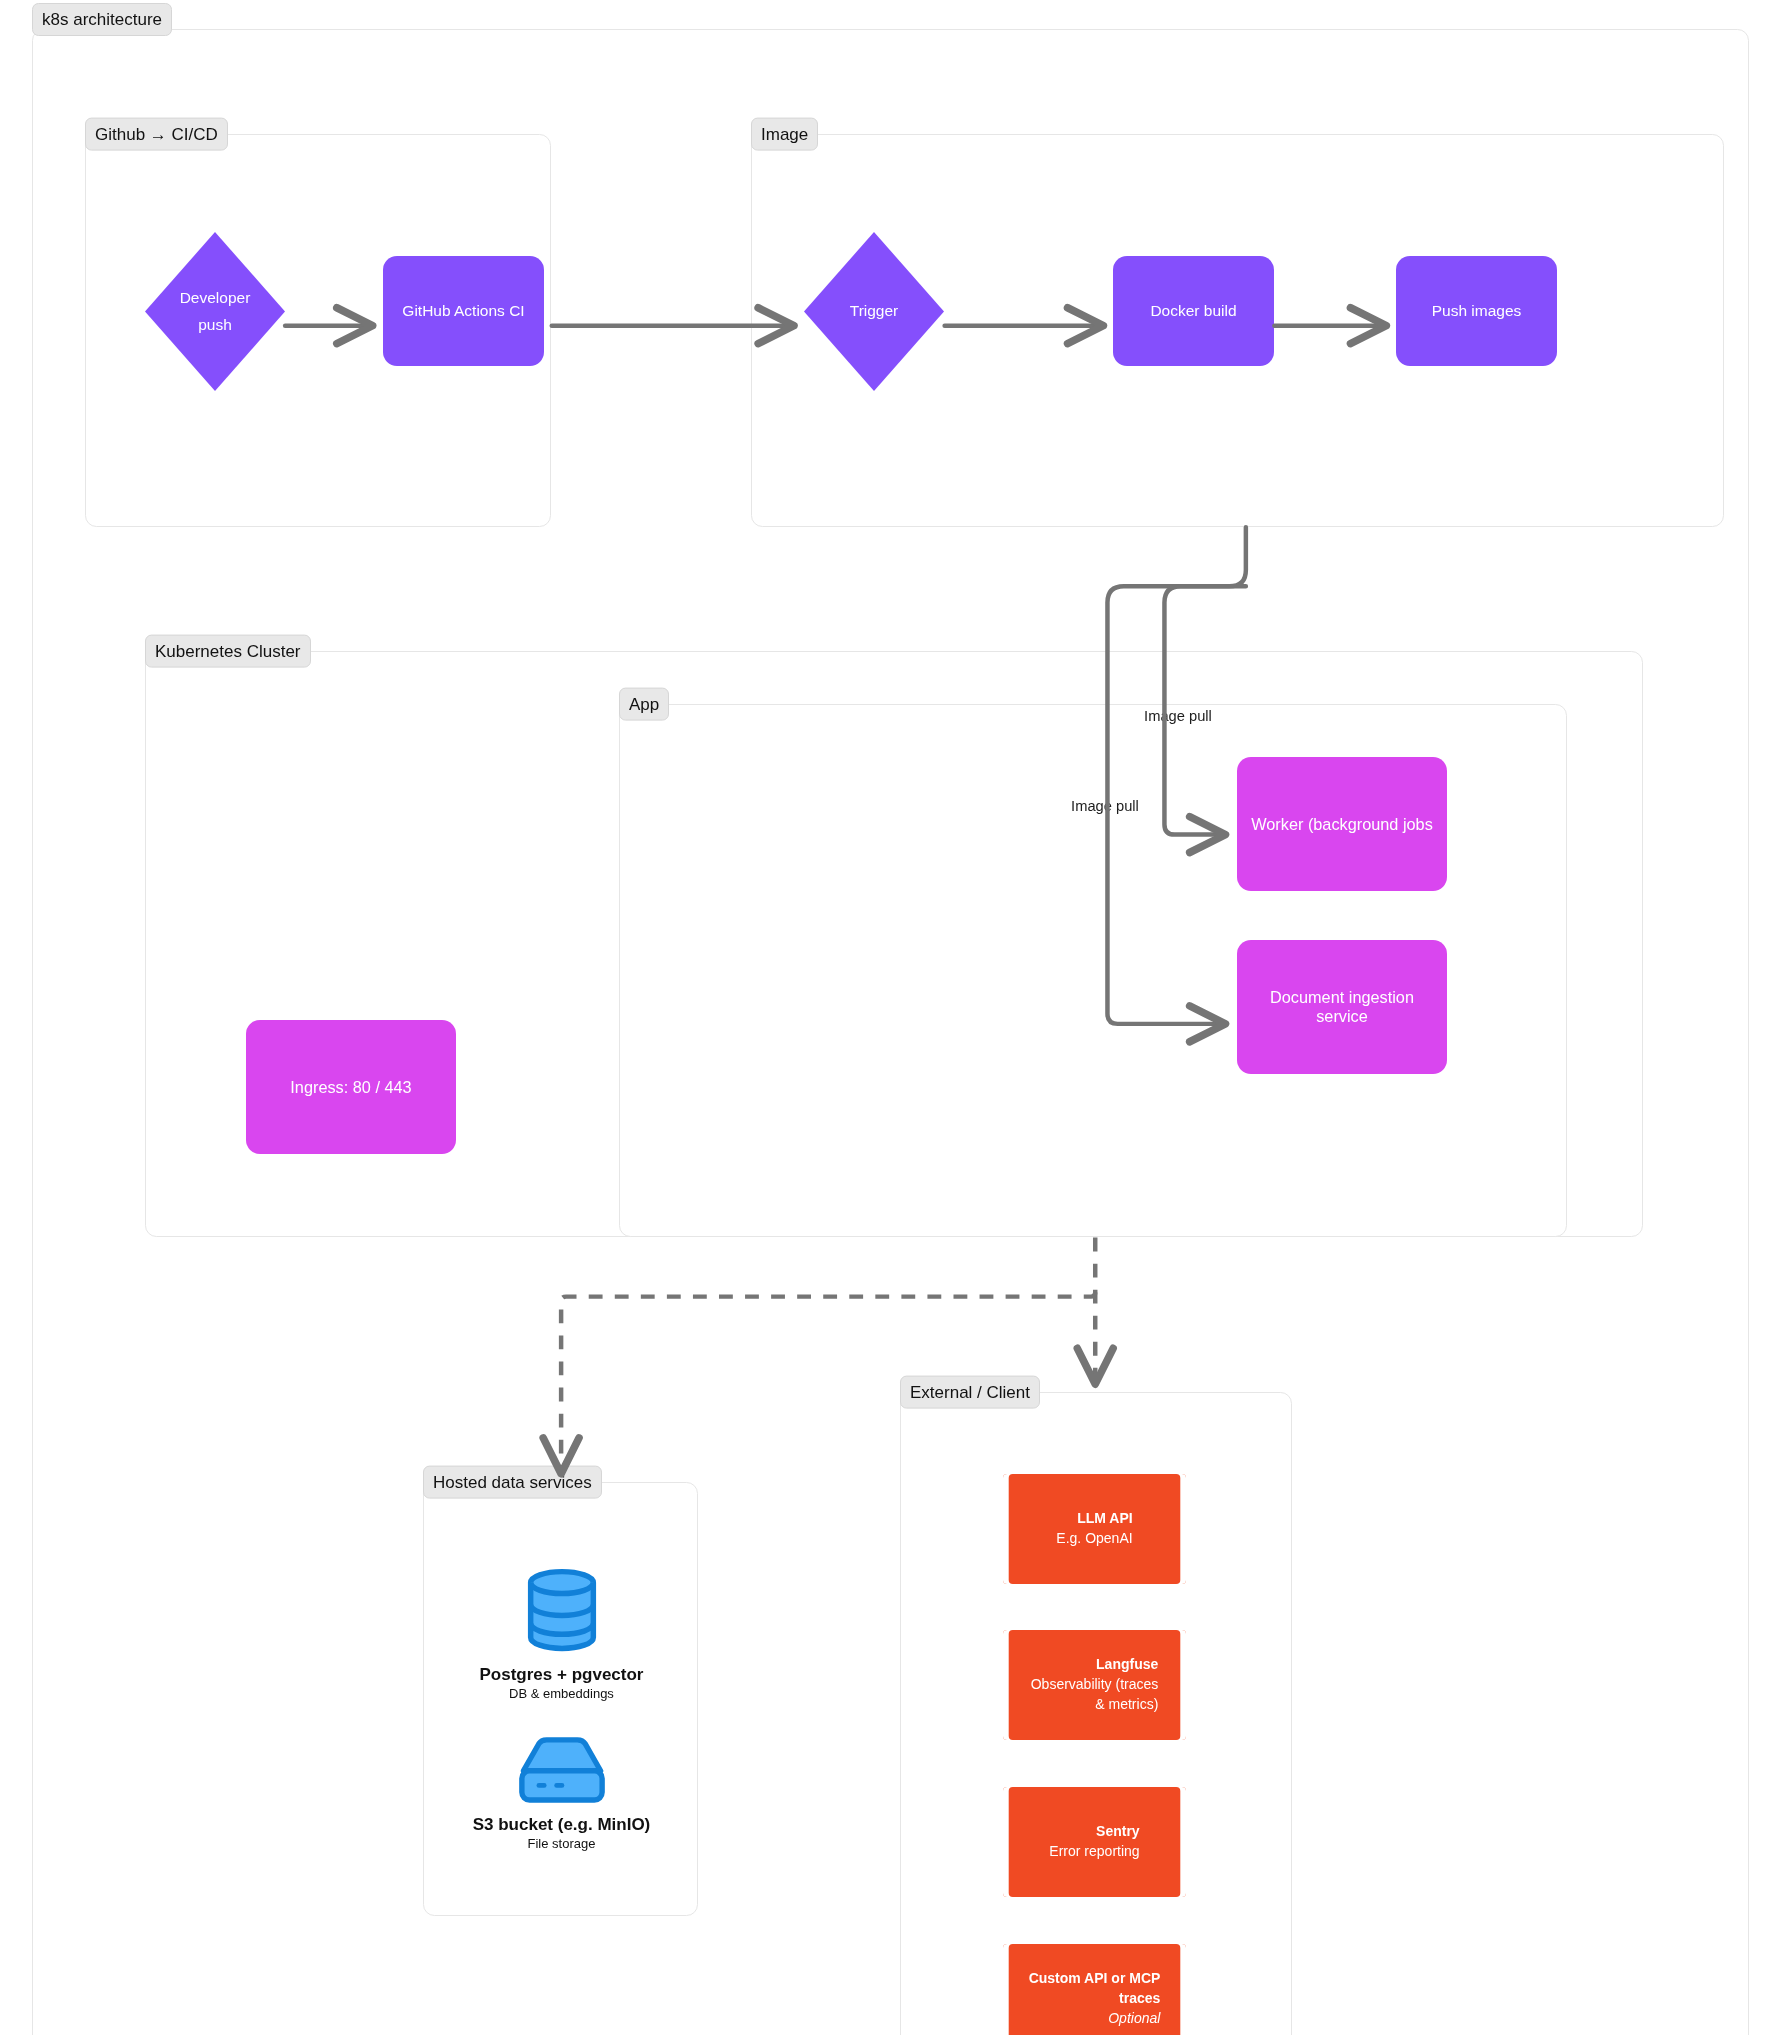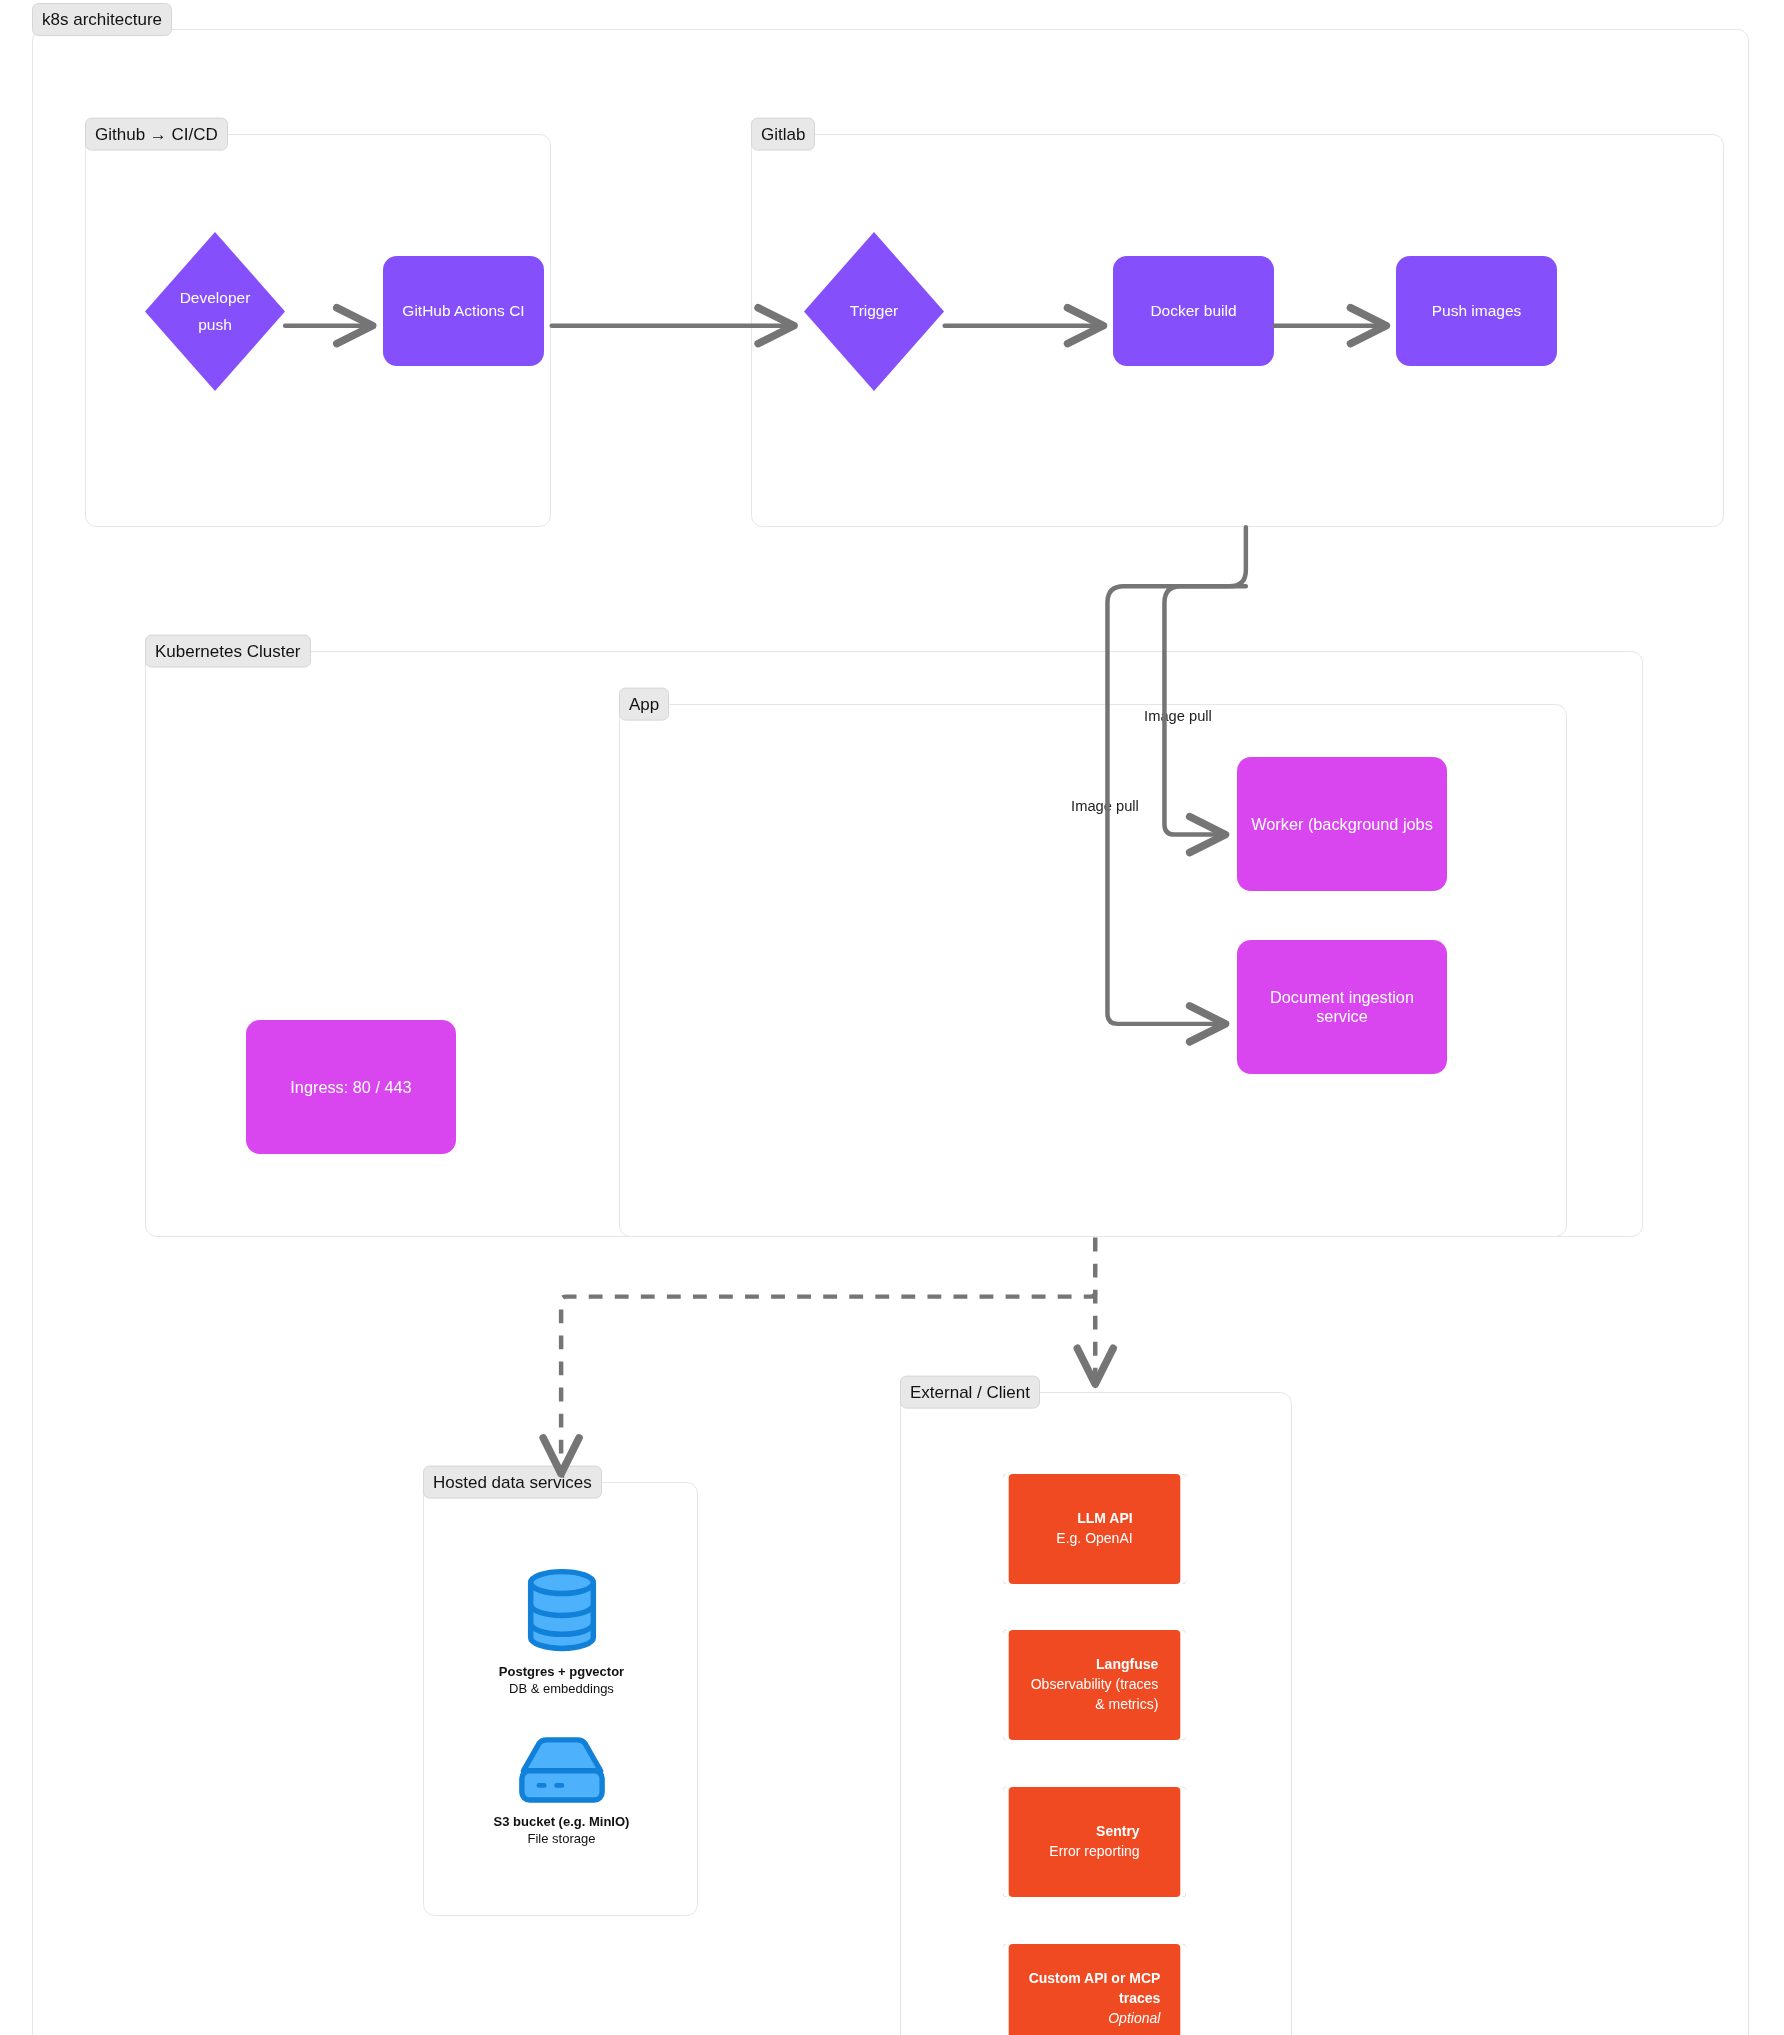--- a/index.html
+++ b/index.html
@@ -35,21 +35,21 @@
   
   .orange{background:#f04a23;border-radius:4.1px;
           box-shadow:inset 5.7px 0 0 0 #ffffff, inset -5.7px 0 0 0 #ffffff;}
   .orange .lines{font-size:14px;line-height:1.28;padding:0 14px;align-items:flex-end;}
   .orange b{font-weight:bold;}
   .orange i{font-style:italic;}
 
   
   .iconnode{position:absolute;display:flex;flex-direction:column;align-items:center;}
   .iconnode .cap{margin-top:5.7px;text-align:center;color:#111;line-height:1.3;}
-  .iconnode .cap .t{font-size:13px;font-weight:bold;display:block;}
+  .iconnode .cap .t{font-size:17px;font-weight:bold;display:block;}
   .iconnode .cap .s{font-size:13px;display:block;}
 
   
   .elabel{position:absolute;font-size:14.7px;color:#1d1d1d;background:#ffffff;
           padding:1.6px 4.1px;white-space:nowrap;}
 </style>
 </head>
 <body>
 
 <div class="canvas">
@@ -68,21 +68,21 @@
     </div>
   </div>
 
   <div class="node rect purple" style="left:383px;top:256px;width:161px;height:110px;">
     <div class="lines">
         <span>GitHub Actions CI</span>
       </div>
   </div>
 
   <div class="sg" style="left:751px;top:134px;width:973px;height:393px;"></div>
-  <div class="sg-label" style="left:751px;top:134px;transform:translateY(-50%);">Gitlab</div>
+  <div class="sg-label" style="left:751px;top:134px;transform:translateY(-50%);">Image</div>
 
   <div class="node diamond" style="left:804px;top:232px;width:140px;height:159px;">
     <div class="dshape"></div>
     <div class="lines">
         <span>Trigger</span>
       </div>
   </div>
 
   <div class="node rect purple" style="left:1113px;top:256px;width:161px;height:110px;">
     <div class="lines">

